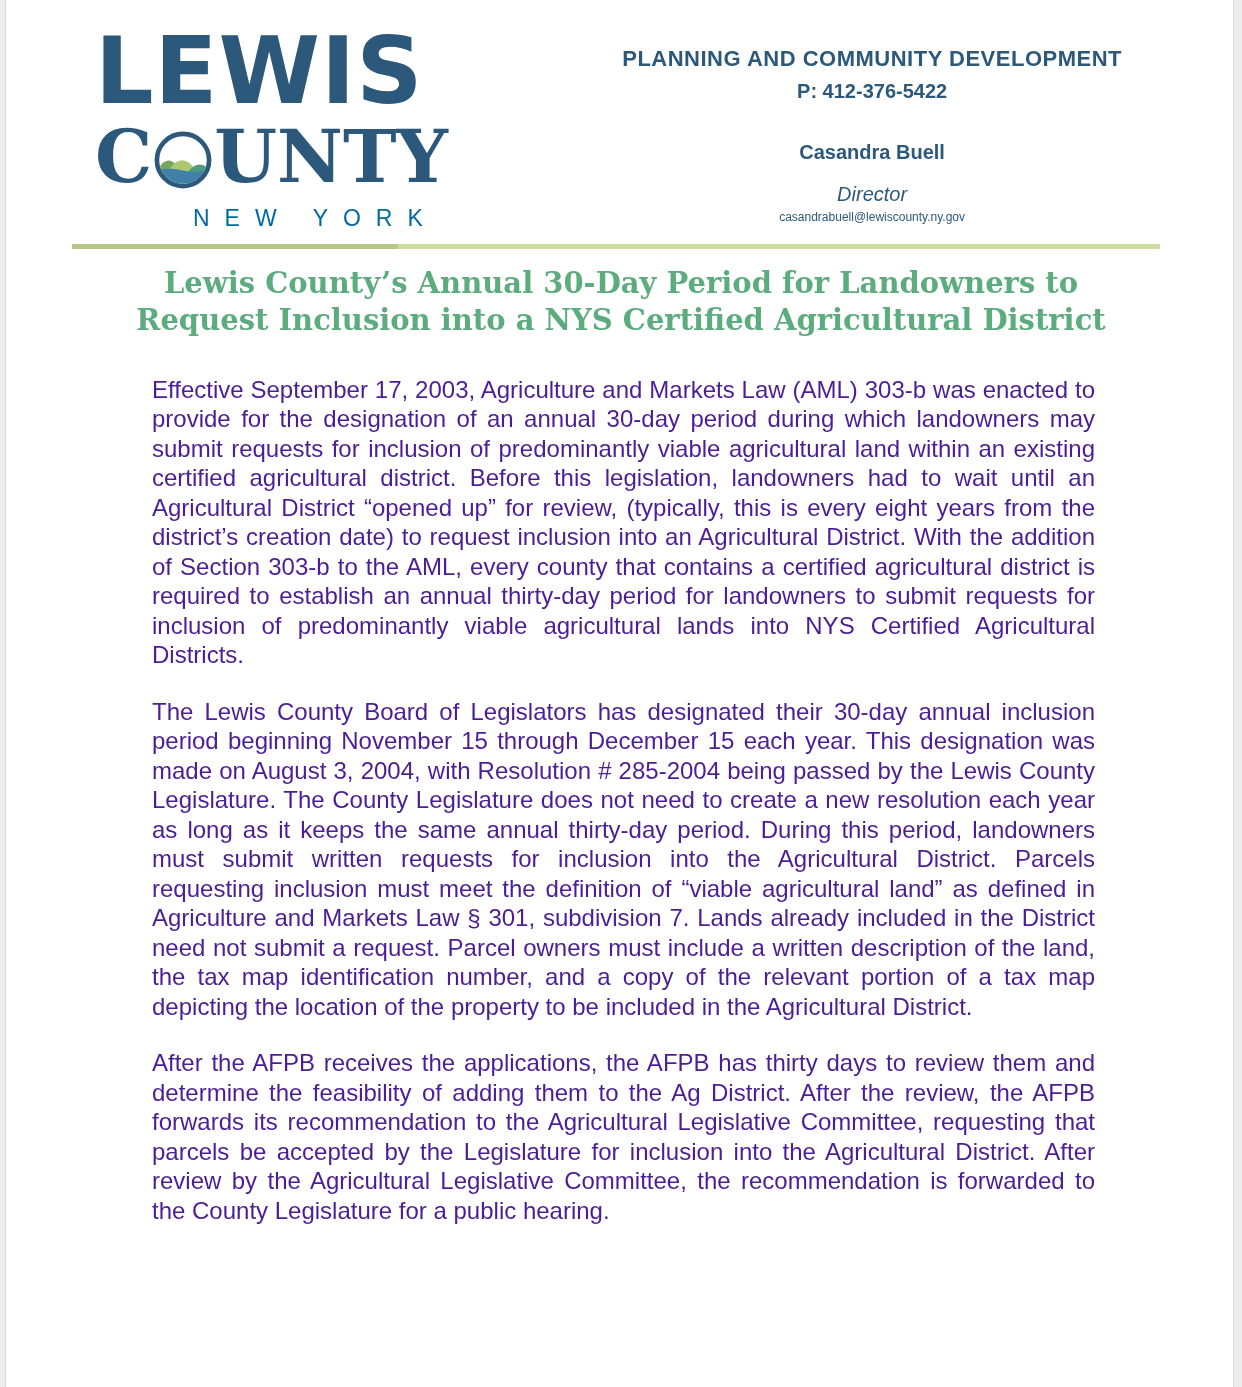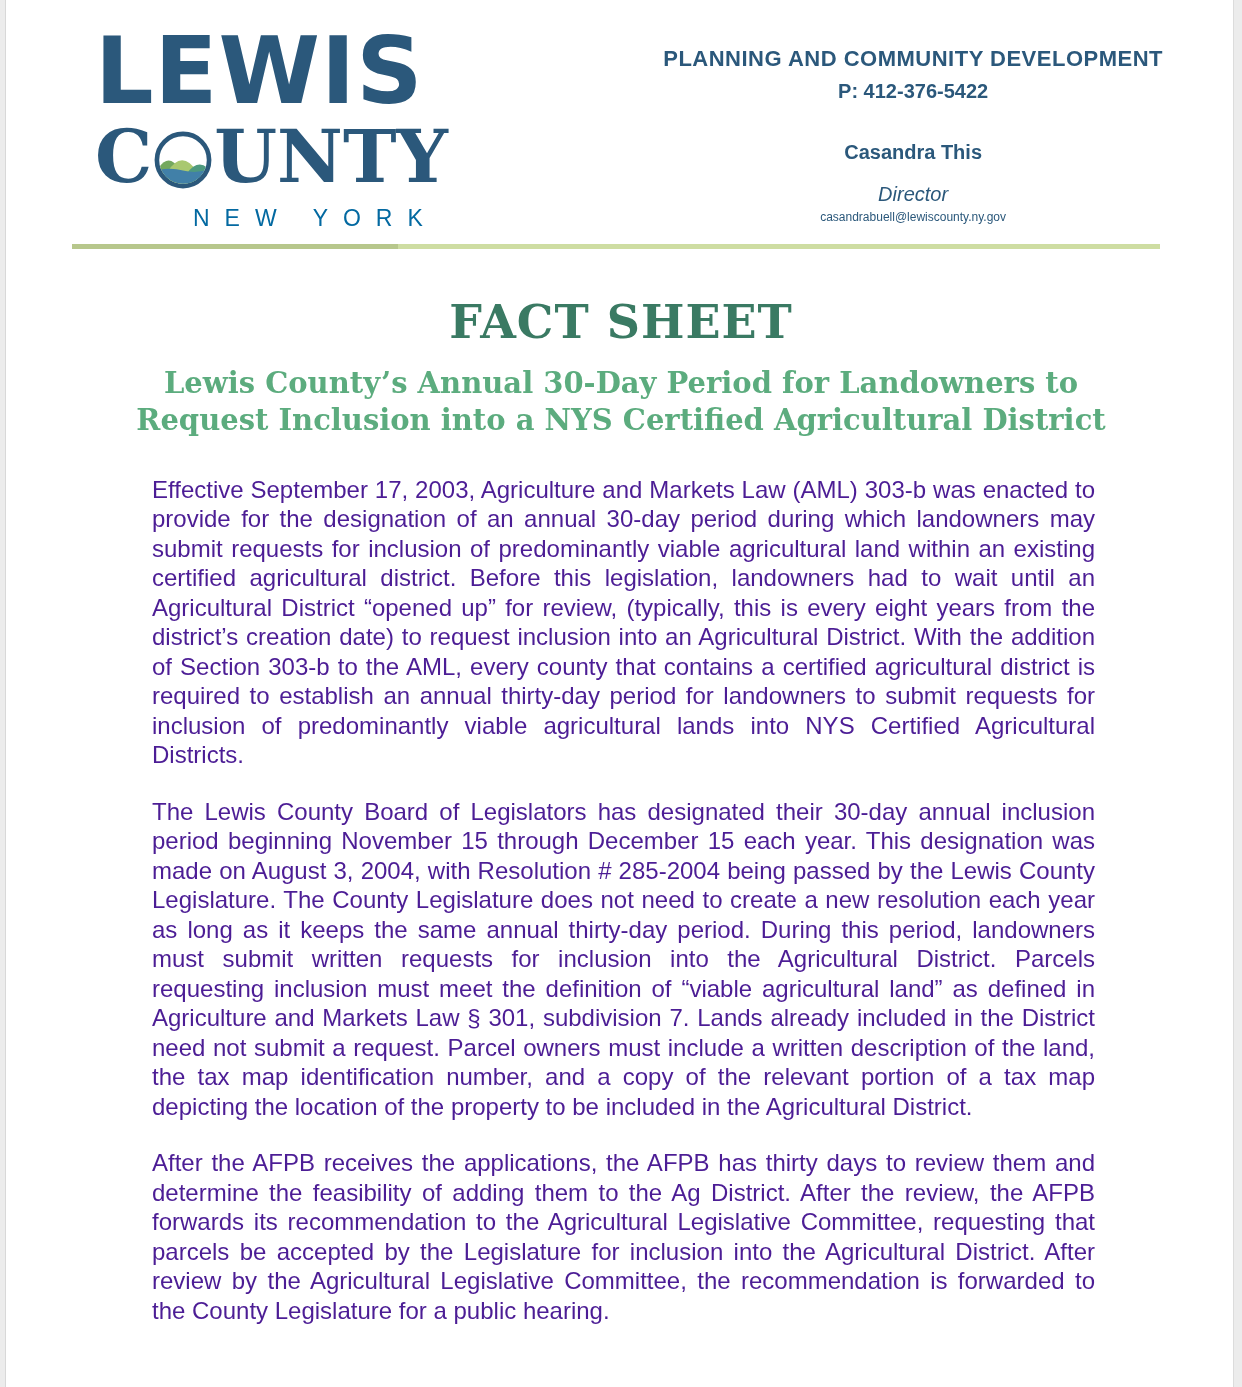--- a/index.html
+++ b/index.html
@@ -11,21 +11,21 @@
     overflow:hidden;
     font-family:"Liberation Sans", sans-serif;
   }
   .edge { position:absolute; top:0; height:100%; background:#ececec; }
   .edge.left  { left:0; width:6px; border-right:1px solid #d8d8d8; }
   .edge.right { right:0; width:9px; border-left:1px solid #dcdcdc; }
 
   
   .header {
     display:flex; justify-content:space-between; align-items:flex-start;
-    padding:30px 79px 0 95px;
+    padding:30px 120px 0 95px;
   }
   .logo { color:#2B587B; }
   .logo-lewis {
     font-family:"DejaVu Sans", sans-serif;
     font-weight:bold; font-size:92px; line-height:0.92; letter-spacing:1px;
     color:#2B587B;
   }
   .logo-county {
     display:flex; align-items:center; margin-top:6px;
     font-family:"DejaVu Serif", serif; font-weight:bold;
@@ -96,29 +96,28 @@
           </svg>
         </span>
         <span>UNTY</span>
       </div>
       <div class="logo-newyork">NEW YORK</div>
     </div>
 
     <div class="contact">
       <div class="dept">PLANNING AND COMMUNITY DEVELOPMENT</div>
       <div class="phone">P: 412-376-5422</div>
-      <div class="name">Casandra This</div>
+      <div class="name">Casandra Buell</div>
       <div class="title">Director</div>
       <div class="email">casandrabuell@lewiscounty.ny.gov</div>
     </div>
   </div>
 
   <div class="divider"></div>
 
-  <div class="doc-title">FACT SHEET</div>
   <div class="doc-subtitle">Lewis County’s Annual 30-Day Period for Landowners to Request Inclusion into a NYS Certified Agricultural District</div>
 
   <div class="doc-body">
     <p>Effective September 17, 2003, Agriculture and Markets Law (AML) 303-b was enacted to provide for the designation of an annual 30-day period during which landowners may submit requests for inclusion of predominantly viable agricultural land within an existing certified agricultural district. Before this legislation, landowners had to wait until an Agricultural District “opened up” for review, (typically, this is every eight years from the district’s creation date) to request inclusion into an Agricultural District. With the addition of Section 303-b to the AML, every county that contains a certified agricultural district is required to establish an annual thirty-day period for landowners to submit requests for inclusion of predominantly viable agricultural lands into NYS Certified Agricultural Districts.</p>
     <p>The Lewis County Board of Legislators has designated their 30-day annual inclusion period beginning November 15 through December 15 each year. This designation was made on August 3, 2004, with Resolution # 285-2004 being passed by the Lewis County Legislature. The County Legislature does not need to create a new resolution each year as long as it keeps the same annual thirty-day period. During this period, landowners must submit written requests for inclusion into the Agricultural District. Parcels requesting inclusion must meet the definition of “viable agricultural land” as defined in Agriculture and Markets Law § 301, subdivision 7. Lands already included in the District need not submit a request. Parcel owners must include a written description of the land, the tax map identification number, and a copy of the relevant portion of a tax map depicting the location of the property to be included in the Agricultural District.</p>
     <p>After the AFPB receives the applications, the AFPB has thirty days to review them and determine the feasibility of adding them to the Ag District. After the review, the AFPB forwards its recommendation to the Agricultural Legislative Committee, requesting that parcels be accepted by the Legislature for inclusion into the Agricultural District. After review by the Agricultural Legislative Committee, the recommendation is forwarded to the County Legislature for a public hearing.</p>
   </div>
 </div>
 
 </body></html>

